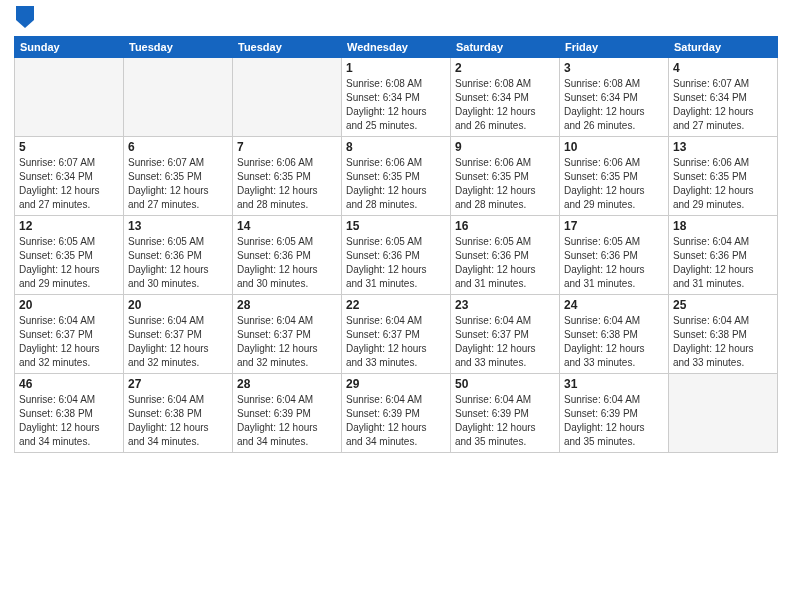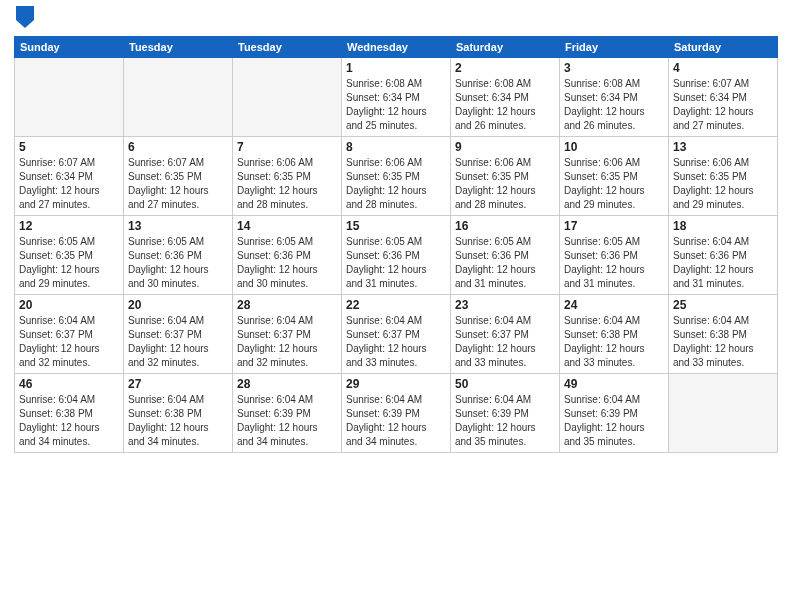--- a/index.html
+++ b/index.html
@@ -344,21 +344,21 @@
 and 34 minutes.</div>
           </td>
           <td>
             <span class="day-num">50</span>
             <div class="day-info" style="white-space: pre-line;">Sunrise: 6:04 AM
 Sunset: 6:39 PM
 Daylight: 12 hours
 and 35 minutes.</div>
           </td>
           <td>
-            <span class="day-num">49</span>
+            <span class="day-num">31</span>
             <div class="day-info" style="white-space: pre-line;">Sunrise: 6:04 AM
 Sunset: 6:39 PM
 Daylight: 12 hours
 and 35 minutes.</div>
           </td>
           <td class="empty"></td>
         </tr>
       </tbody>
   </table>
 </div>

